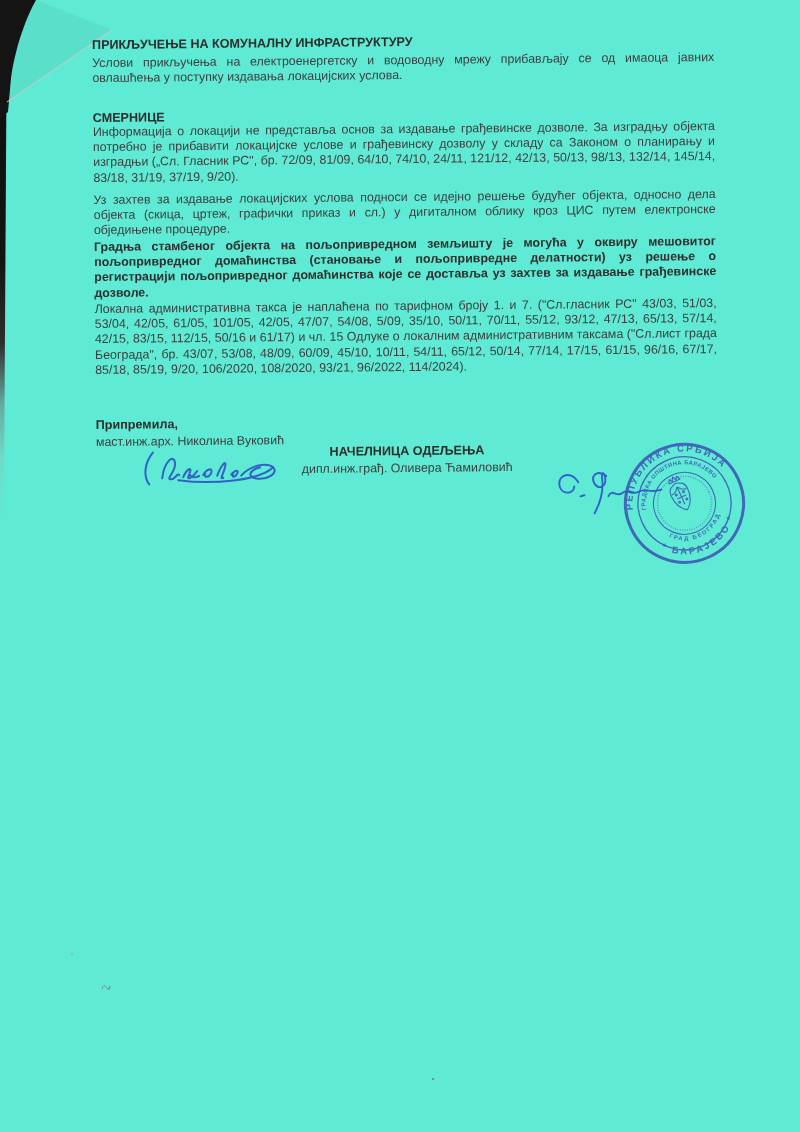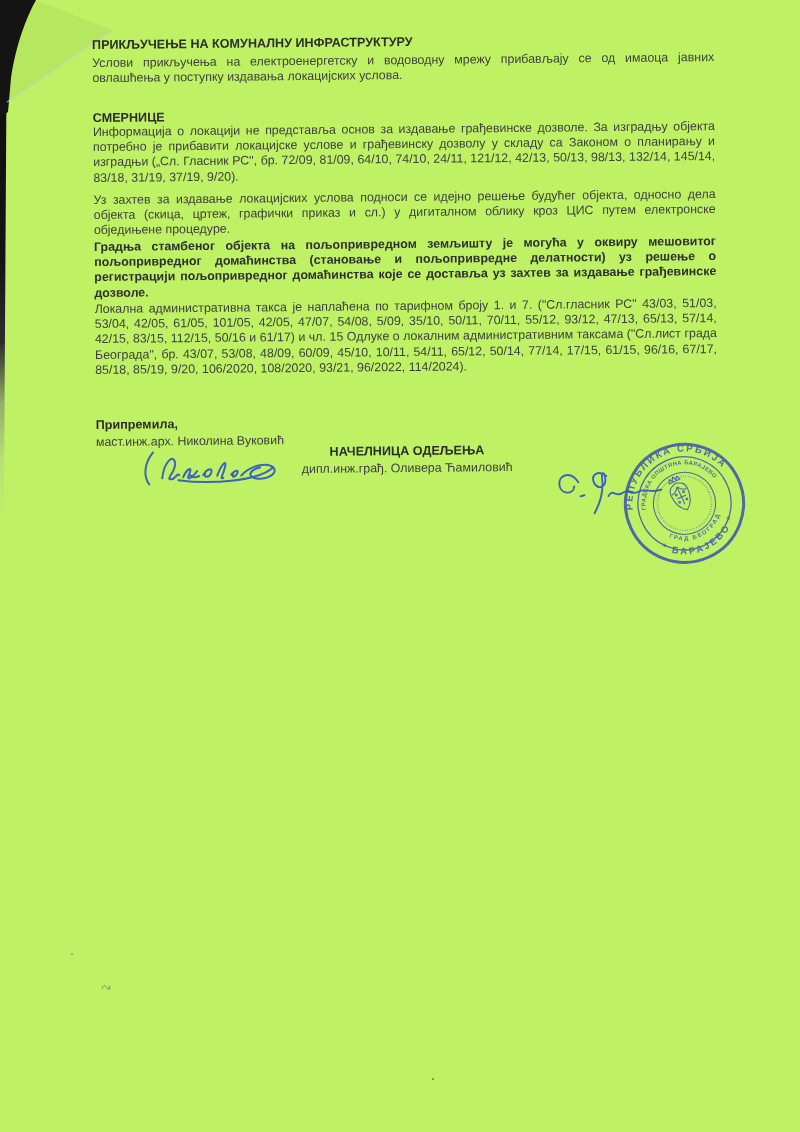--- a/index.html
+++ b/index.html
@@ -3,21 +3,21 @@
 <meta charset="utf-8">
 <style>
   html,body{margin:0;padding:0;}
   body{
     width:800px;height:1132px;
     background:#ffffff;
     overflow:hidden;
     position:relative;
     font-family:"Liberation Sans", sans-serif;
   }
-  .page{position:absolute;inset:0;background:#bef264;}
+  .page{position:absolute;inset:0;background:#5eead4;}
   
   .corner-svg{position:absolute;left:0;top:0;}
   .left-strip{
     position:absolute;left:0;top:0;width:7px;height:520px;
     background:linear-gradient(to bottom,
       #0d0d0d 0%, #141414 50%, #2e2e2e 66%,
       rgba(110,110,110,.5) 78%, rgba(170,170,170,.28) 88%, rgba(200,200,200,0) 100%);
     clip-path:polygon(0 0,100% 0,55% 100%,0 100%);
   }
   

